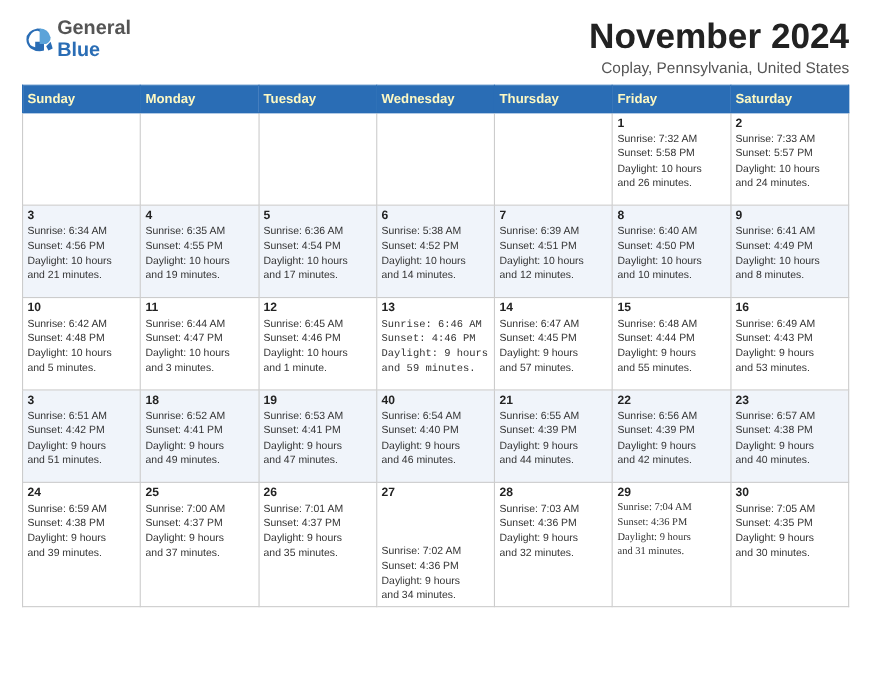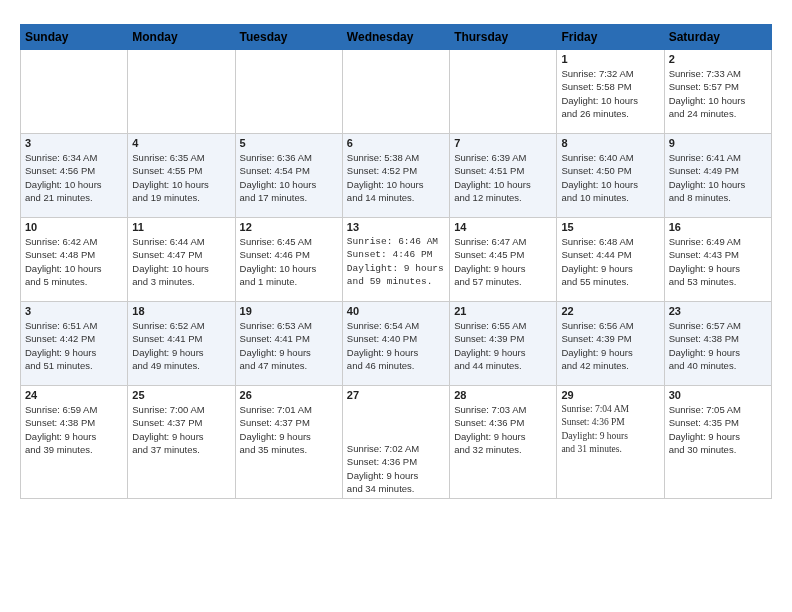--- a/index.html
+++ b/index.html
@@ -51,21 +51,21 @@
       margin-top: 2px;
     }
     table {
       width: 100%;
       border-collapse: collapse;
       table-layout: fixed;
       margin-top: 8px;
     }
     thead th {
       background-color: #2a6db5;
-      color: #000000;
+      color: #fef9c3;
       font-size: 12px;
       font-weight: bold;
       padding: 5px 4px;
       text-align: left;
       border: 1px solid #2a6db5;
     }
     tbody td {
       vertical-align: top;
       border: 1px solid #ccc;
       padding: 3px 4px;
@@ -88,20 +88,37 @@
       color: #333;
     }
     .empty-cell {
       background: #fff !important;
     }
   </style>
 </head>
 <body>
 
 <div class="page">
+  <div class="header-top">
+    <div class="logo">
+      <svg class="logo-icon" viewBox="0 0 28 28" xmlns="http://www.w3.org/2000/svg">
+        <path d="M4 14 Q4 6 14 4 Q20 4 23 9 L18 9 Q16 6 14 6 Q8 6 6 14 Q6 20 12 21 L12 16 L20 16 L20 24 Q14 26 8 22 Q4 19 4 14Z" fill="#2a6db5"></path>
+        <path d="M16 4 Q24 4 26 12 Q26 16 22 18 L16 18 L16 4Z" fill="#5ba3d9"></path>
+        <polygon points="22,20 26,16 28,22 24,24" fill="#2a6db5"></polygon>
+      </svg>
+      <div class="logo-text">
+        <span class="logo-general">General</span><br>
+        <span class="logo-blue">Blue</span>
+      </div>
+    </div>
+    <div class="title-area">
+      <div class="month-title">November 2024</div>
+      <div class="subtitle">Coplay, Pennsylvania, United States</div>
+    </div>
+  </div>
 
   <table>
     <thead>
       <tr>
         <th>Sunday</th>
         <th>Monday</th>
         <th>Tuesday</th>
         <th>Wednesday</th>
         <th>Thursday</th>
         <th>Friday</th>

